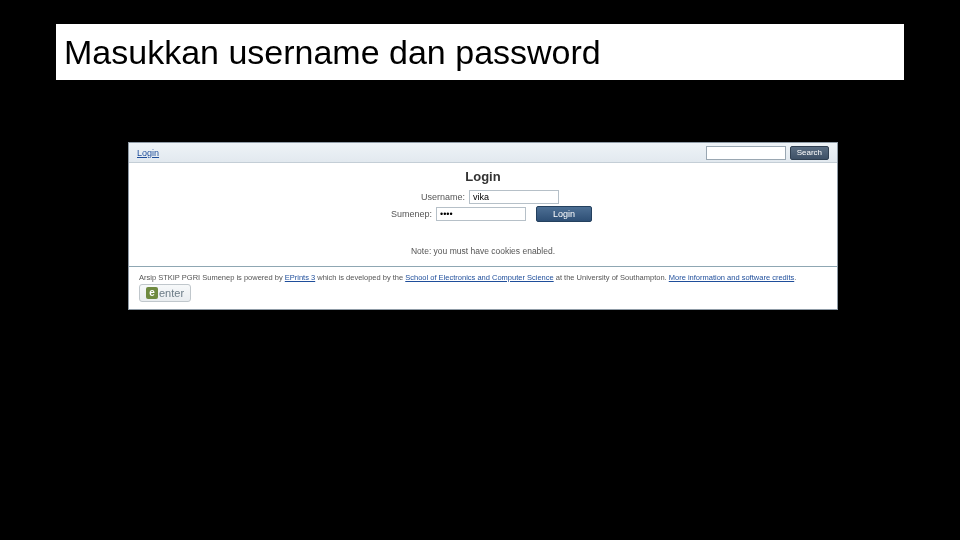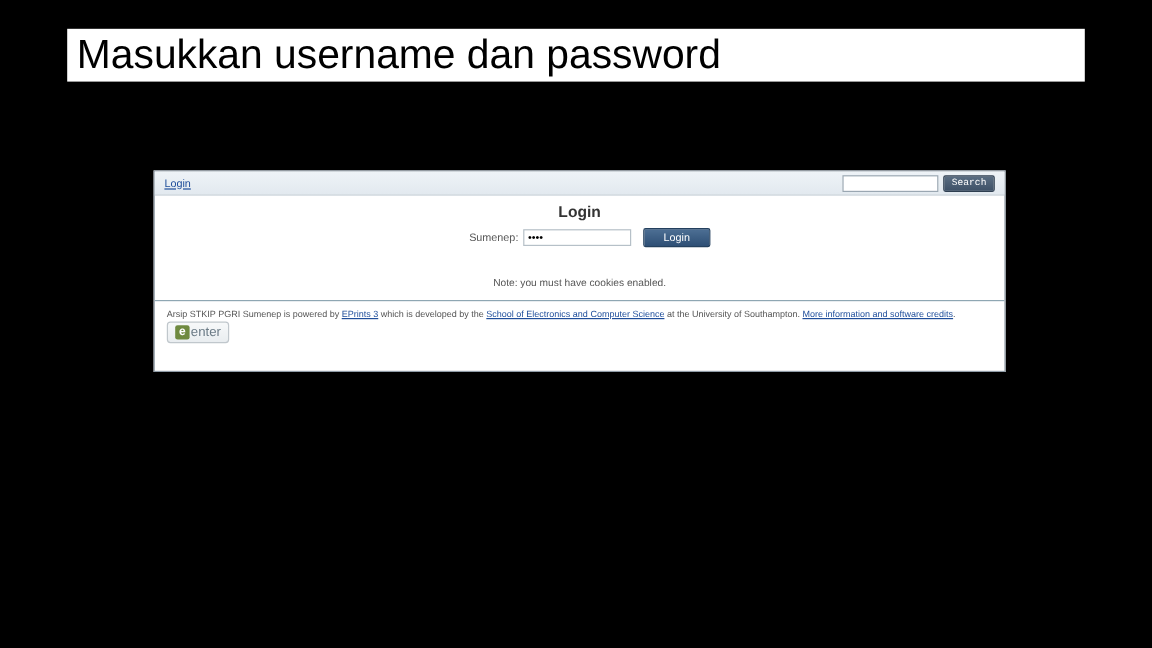--- a/index.html
+++ b/index.html
@@ -4,21 +4,21 @@
 <style>
   * { margin: 0; padding: 0; box-sizing: border-box; }
   html, body { width: 960px; height: 540px; background: #000; font-family: Arial, Helvetica, sans-serif; overflow: hidden; }
 
   .slide { width: 960px; height: 540px; background: #000; position: relative; }
   .slide-title-wrap {
     position: absolute;
     top: 24px;
     left: 56px;
     right: 56px;
-    height: 44px;
+    height: 56px;
     background: #fff;
     display: flex;
     align-items: center;
     padding-left: 8px;
   }
   .slide-title-text {
     color: #000;
     font-size: 34px;
     font-weight: 300;
     font-family: "Segoe UI Light", "Segoe UI", Arial, sans-serif;
@@ -64,21 +64,20 @@
     margin-left: 4px;
     height: 14px;
     padding: 0 6px;
     background: linear-gradient(#5a6d82,#3e5167);
     color: #fff;
     border: 1px solid #2f3f51;
     border-radius: 2px;
     font-size: 8px;
     line-height: 12px;
     cursor: pointer;
-    font-family: Liberation Mono, monospace;
   }
 
   .content {
     padding: 6px 10px 10px;
     text-align: center;
     border-bottom: 1px solid #8fa7b3;
   }
   .content h1 {
     font-size: 13px;
     font-weight: bold;
@@ -183,20 +182,24 @@
       <a class="login-link">Login</a>
       <div class="spacer"></div>
       <input class="search-box" type="text" value="" style="">
       <button class="search-btn">Search</button>
     </div>
 
     <div class="content">
       <h1>Login</h1>
 
       <div class="form-row">
+        <label>Username:</label>
+        <input type="text" value="vika" style="">
+      </div>
+      <div class="form-row">
         <label>Sumenep:</label>
         <input type="password" value="••••" style="">
         <button class="login-btn">Login</button>
       </div>
 
       <div class="note">Note: you must have cookies enabled.</div>
     </div>
 
     <div class="footer">
       <div class="footer-left">

